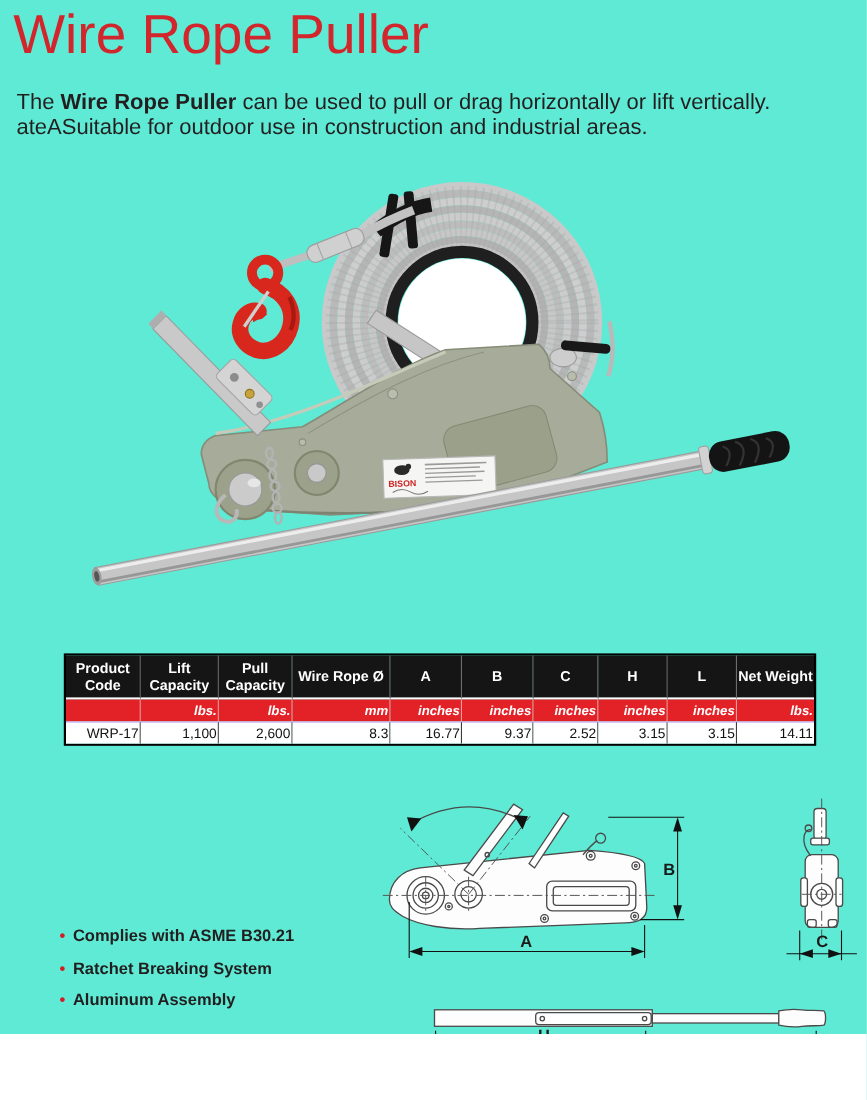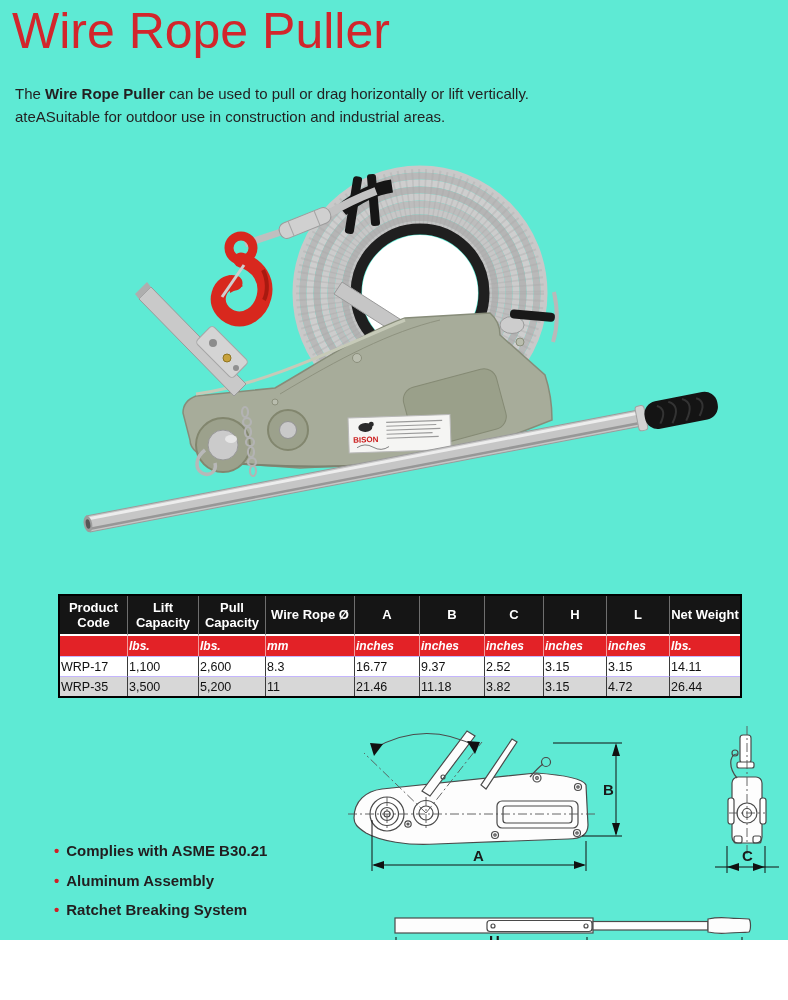--- a/index.html
+++ b/index.html
@@ -1,29 +1,29 @@
 <!DOCTYPE html>
 <html><head>
 <meta charset="utf-8">
 <style>
   html,body{margin:0;padding:0;background:#fff;}
   .page{position:relative;width:788px;height:940px;background:#5eead4;overflow:hidden;
         font-family:"Liberation Sans",sans-serif;color:#231f20;padding-left:40px;}
   .title{position:absolute;left:12px;top:2px;font-size:50px;font-weight:300;
          letter-spacing:0px;color:#d2262c;margin:0;}
-  .desc{position:absolute;left:15px;top:82px;font-size:15px;line-height:23px;margin:0;}
+  .desc{position:absolute;left:15px;top:82px;font-size:20px;line-height:23px;margin:0;}
   .desc b{font-weight:700;}
   .photo{position:absolute;left:20px;top:162px;width:740px;height:420px;}
   table.spec{position:absolute;left:58px;top:594px;width:680px;border-collapse:separate;
              border-spacing:0;border:2px solid #000;table-layout:fixed;}
   table.spec th{background:#151515;color:#fff;font-size:13px;font-weight:700;line-height:1.18;
                 text-align:center;vertical-align:middle;height:34px;padding:2px 1px;
                 border-right:1px solid #6e6e6e;border-bottom:2px solid #fff;}
   table.spec th:last-child{border-right:none;}
-  table.spec td{text-align:left;vertical-align:middle;font-size:12.5px;padding:1px 1px;}
+  table.spec td{text-align:right;vertical-align:middle;font-size:12.5px;padding:1px 1px;}
   tr.units td{background:#e32227;color:#fff;font-style:italic;font-weight:700;font-size:12px;
               height:18px;border-right:1px solid rgba(255,255,255,.55);}
   tr.units td:last-child{border-right:none;}
   tr.data td{background:#fff;color:#111;height:17px;border-right:1px solid #3a3a3a;
              border-top:1px solid #c4b5fd;}
   tr.data td:last-child{border-right:none;}
   tr.data.alt td{background:#d7d7d7;}
   ul.features{position:absolute;left:54px;top:836px;list-style:none;margin:0;padding:0;}
   ul.features li{font-size:15px;font-weight:700;line-height:29.5px;color:#221e1f;}
   ul.features .dot{color:#cf2027;margin-right:7px;}
@@ -207,39 +207,27 @@
       <td>1,100</td>
       <td>2,600</td>
       <td>8.3</td>
       <td>16.77</td>
       <td>9.37</td>
       <td>2.52</td>
       <td>3.15</td>
       <td>3.15</td>
       <td>14.11</td>
     </tr>
-    <tr class="data alt">
-      <td>WRP-35</td>
-      <td>3,500</td>
-      <td>5,200</td>
-      <td>11</td>
-      <td>21.46</td>
-      <td>11.18</td>
-      <td>3.82</td>
-      <td>3.15</td>
-      <td>4.72</td>
-      <td>26.44</td>
-    </tr>
   </tbody>
     </table>
 
   <ul class="features">
     <li><span class="dot">•</span><span>Complies with ASME B30.21</span></li>
+    <li><span class="dot">•</span><span>Ratchet Breaking System</span></li>
     <li><span class="dot">•</span><span>Aluminum Assembly</span></li>
-    <li><span class="dot">•</span><span>Ratchet Breaking System</span></li>
   </ul>
 
   <svg class="dwg" style="left:340px;top:715px;" width="300" height="165" viewBox="0 0 300 165" xmlns="http://www.w3.org/2000/svg">
     <g fill="none" stroke="#4a4a4a" stroke-width="1.2">
       <path d="M14,103 C14,86 26,76 42,74 L196,58 C225,60 243,64 246,70 L248,110 C248,120 240,124 228,124 L96,129 C68,131 40,126 26,118 C17,112 14,109 14,103 Z" fill="#fdfdfd"></path>
       <circle cx="47" cy="99" r="17" fill="#fff"></circle>
         <circle cx="47" cy="99" r="11.5"></circle>
       <circle cx="47" cy="99" r="6.5"></circle>
         <circle cx="47" cy="99" r="3"></circle>
       <circle cx="86" cy="98" r="12.5" fill="#fff"></circle>

